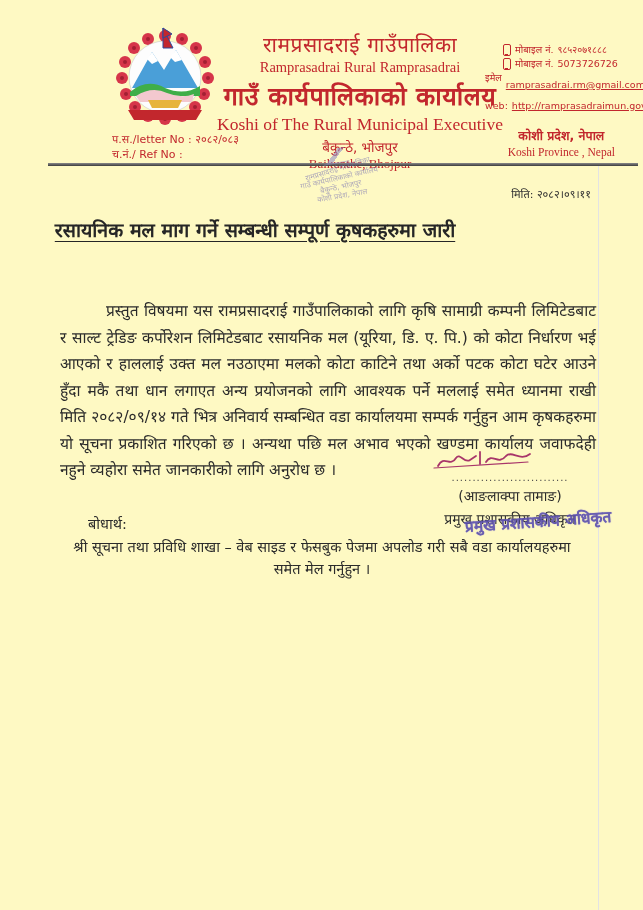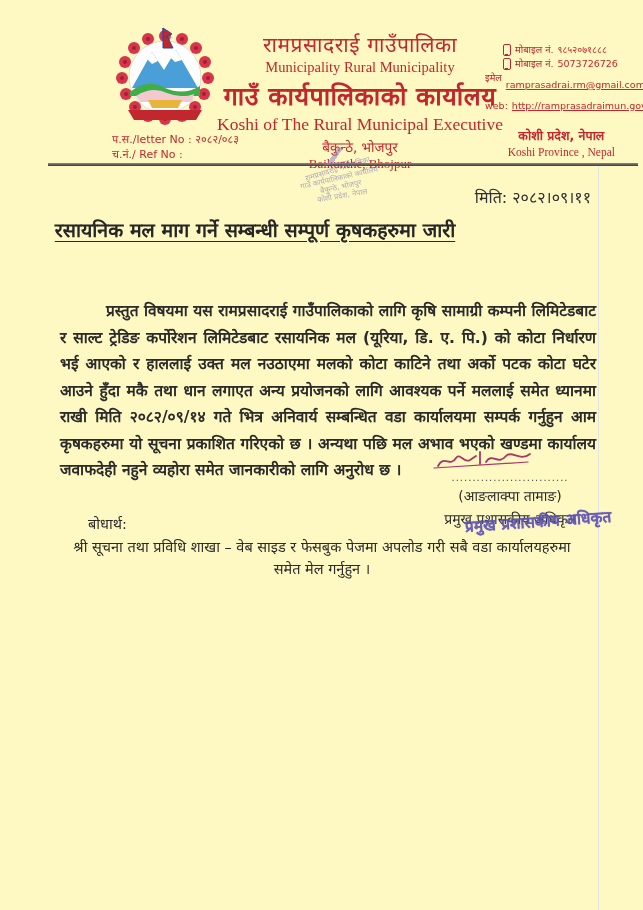--- a/index.html
+++ b/index.html
@@ -44,28 +44,28 @@
     font-size:7.5px;line-height:9px;pointer-events:none;}
   .round-stamp .peak{width:26px;height:14px;margin:0 auto 1px auto;
     background:linear-gradient(135deg,transparent 42%,#8d87c5 42%,#8d87c5 58%,transparent 58%);
     border-bottom:1.5px solid #8d87c5;}
   .round-stamp div.l1{transform:rotate(-7deg);}
   .round-stamp div.l2{transform:rotate(-3deg);}
   .round-stamp div.l3{transform:rotate(-2deg);}
   .round-stamp div.l4{transform:rotate(0deg);}
 
   
-  .dateline{position:absolute;right:52px;top:186px;font-size:16px;color:#303030;}
+  .dateline{position:absolute;right:52px;top:186px;font-size:11px;color:#303030;}
   .subject{position:absolute;left:0;top:216px;width:510px;text-align:center;color:#262626;}
   .subject .s1{font-size:19.5px;font-weight:bold;text-decoration:underline;text-underline-offset:4px;}
   .subject .s2{font-size:19.5px;font-weight:bold;text-decoration:underline;text-underline-offset:4px;margin-top:11px;}
 
   
   .body-par{position:absolute;left:60px;top:298px;width:536px;
-    font-size:15.5px;line-height:26.5px;text-align:justify;text-indent:46px;color:#2b2b2b;font-weight:bold;}
+    font-size:15.5px;line-height:26.5px;text-align:justify;text-indent:46px;color:#2b2b2b;}
 
   
   .sig-block{position:absolute;left:400px;top:448px;width:220px;text-align:center;}
   .sig-mark{position:relative;left:30px;width:120px;height:26px;}
   .sig-dots{font-size:10px;letter-spacing:1px;color:#4a4a4a;line-height:8px;}
   .sig-name{font-size:14px;color:#2b2b2b;margin-top:4px;}
   .sig-title{font-size:14px;color:#2b2b2b;margin-top:4px;}
   .title-stamp{position:absolute;left:38px;top:62px;width:200px;
     font-size:15.5px;font-weight:bold;color:#5b4fae;opacity:.9;
     transform:rotate(-4deg);text-shadow:0 0 1px #7a6fc8;white-space:nowrap;}
@@ -135,21 +135,21 @@
 
       <g transform="translate(49,0)">
         <path d="M2 2 L2 22 L12 22 Z" fill="#c2272d" stroke="#2b4a9b" stroke-width="1"></path>
         <path d="M2 2 L11 8 L2 12 Z" fill="#c2272d" stroke="#2b4a9b" stroke-width="1"></path>
       </g>
     </svg>
   </div>
 
   <div class="head-center">
     <div class="muni-np red">रामप्रसादराई गाउँपालिका</div>
-    <div class="muni-en red serif">Municipality Rural Municipality</div>
+    <div class="muni-en red serif">Ramprasadrai Rural Ramprasadrai</div>
     <div class="office-np red">गाउँ कार्यपालिकाको कार्यालय</div>
     <div class="office-en red serif">Koshi of The Rural Municipal Executive</div>
     <div class="addr-np red">बैकुन्ठे, भोजपुर</div>
     <div class="addr-en red serif">Baikunthe, Bhojpur</div>
   </div>
 
   <div class="contact">
     <div class="phone-rows">
       <div class="contact-row">
         <span class="mobile-icon"></span>

